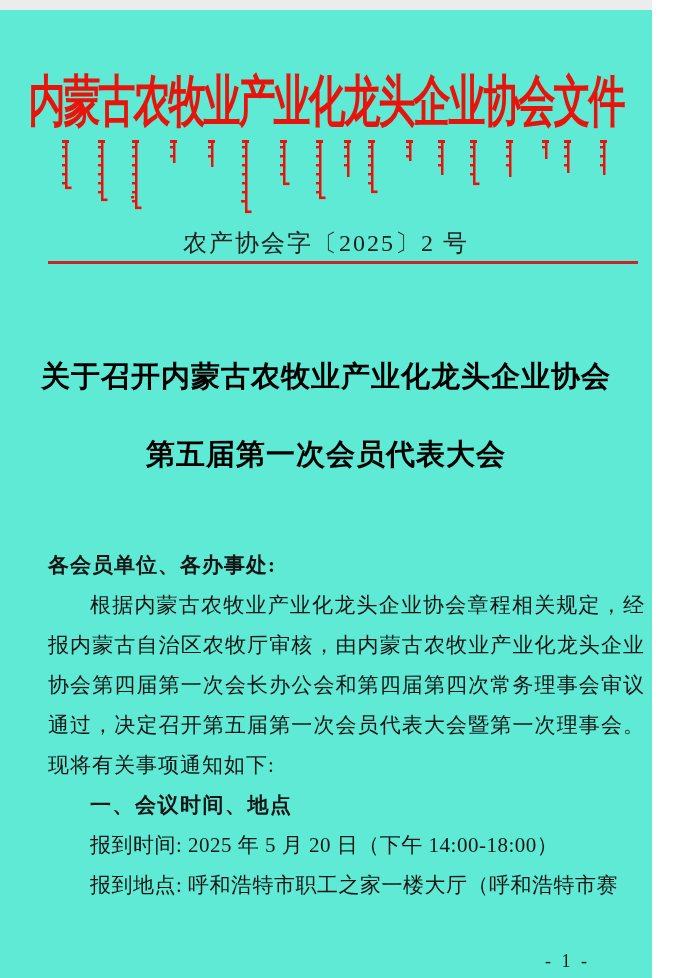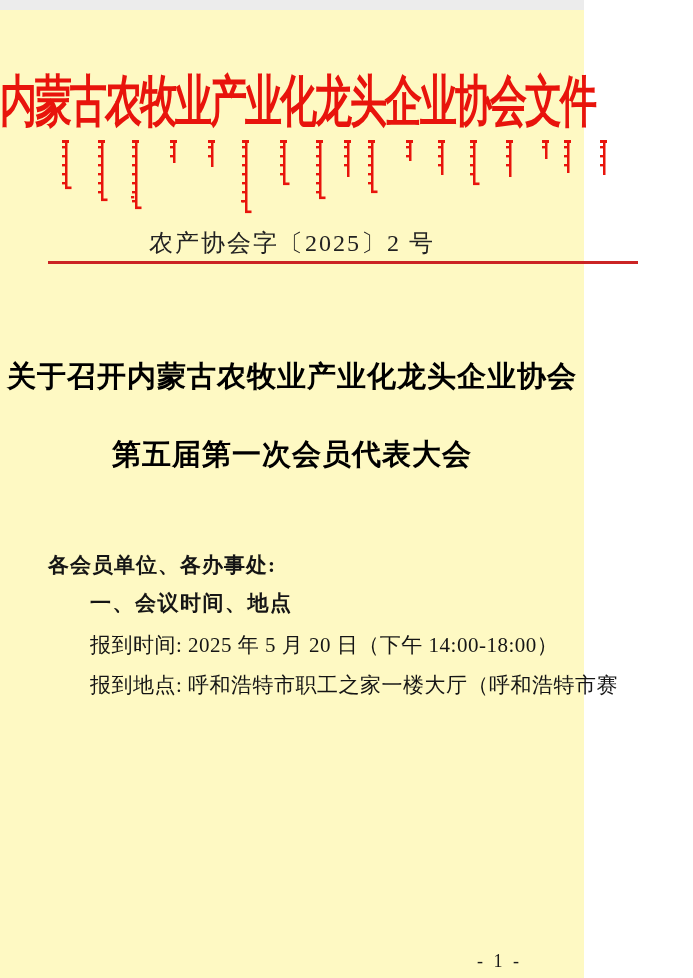--- a/index.html
+++ b/index.html
@@ -3,21 +3,21 @@
 <meta charset="utf-8">
 <style>
   html, body { margin: 0; padding: 0; }
   body {
     width: 693px; height: 978px;
     background: #ffffff;
     font-family: "Liberation Serif", "DejaVu Serif", serif;
     position: relative;
     overflow: hidden;
   }
-  .page { position: relative; width: 584px; height: 978px; background: #fef9c3; }
+  .page { position: relative; width: 652px; height: 978px; background: #5eead4; }
 
   .scan-edge-top {
     position: absolute; top: 0; left: 0; right: 0; height: 10px;
     background: #ececec;
   }
 
   .org-title {
     position: absolute; top: 64px; left: 0; width: 100%;
     text-align: center;
     color: #e8140c;
@@ -67,21 +67,21 @@
     color: #151515;
   }
   .salutation { white-space: nowrap; font-weight: bold; }
   .para {
     text-align: justify;
     text-justify: inter-character;
     text-indent: 2em;
     margin: 0;
   }
   .section-heading {
-    font-family: Liberation Mono, monospace;
+    font-family: Liberation Serif, serif;
     font-weight: bold;
     text-indent: 2em;
     letter-spacing: 1.5px;
     white-space: nowrap;
   }
   .detail-line {
     text-indent: 2em;
     letter-spacing: 0.5px;
     white-space: nowrap;
     overflow: hidden;
@@ -256,20 +256,21 @@
 
   <div class="red-divider"></div>
 
   <div class="doc-title">
     <div class="title-line">关于召开内蒙古农牧业产业化龙头企业协会</div>
     <div class="title-line">第五届第一次会员代表大会</div>
   </div>
 
   <div class="body-text">
     <div class="salutation">各会员单位、各办事处:</div>
+    <p class="para">根据内蒙古农牧业产业化龙头企业协会章程相关规定，经报内蒙古自治区农牧厅审核，由内蒙古农牧业产业化龙头企业协会第四届第一次会长办公会和第四届第四次常务理事会审议通过，决定召开第五届第一次会员代表大会暨第一次理事会。现将有关事项通知如下:</p>
     <div class="section-heading">一、会议时间、地点</div>
     <div class="detail-line">报到时间: 2025 年 5 月 20 日（下午 14:00-18:00）</div>
     <div class="detail-line">报到地点: 呼和浩特市职工之家一楼大厅（呼和浩特市赛</div>
   </div>
 
   <div class="page-number">- 1 -</div>
 
 </div>
 
 </body></html>

